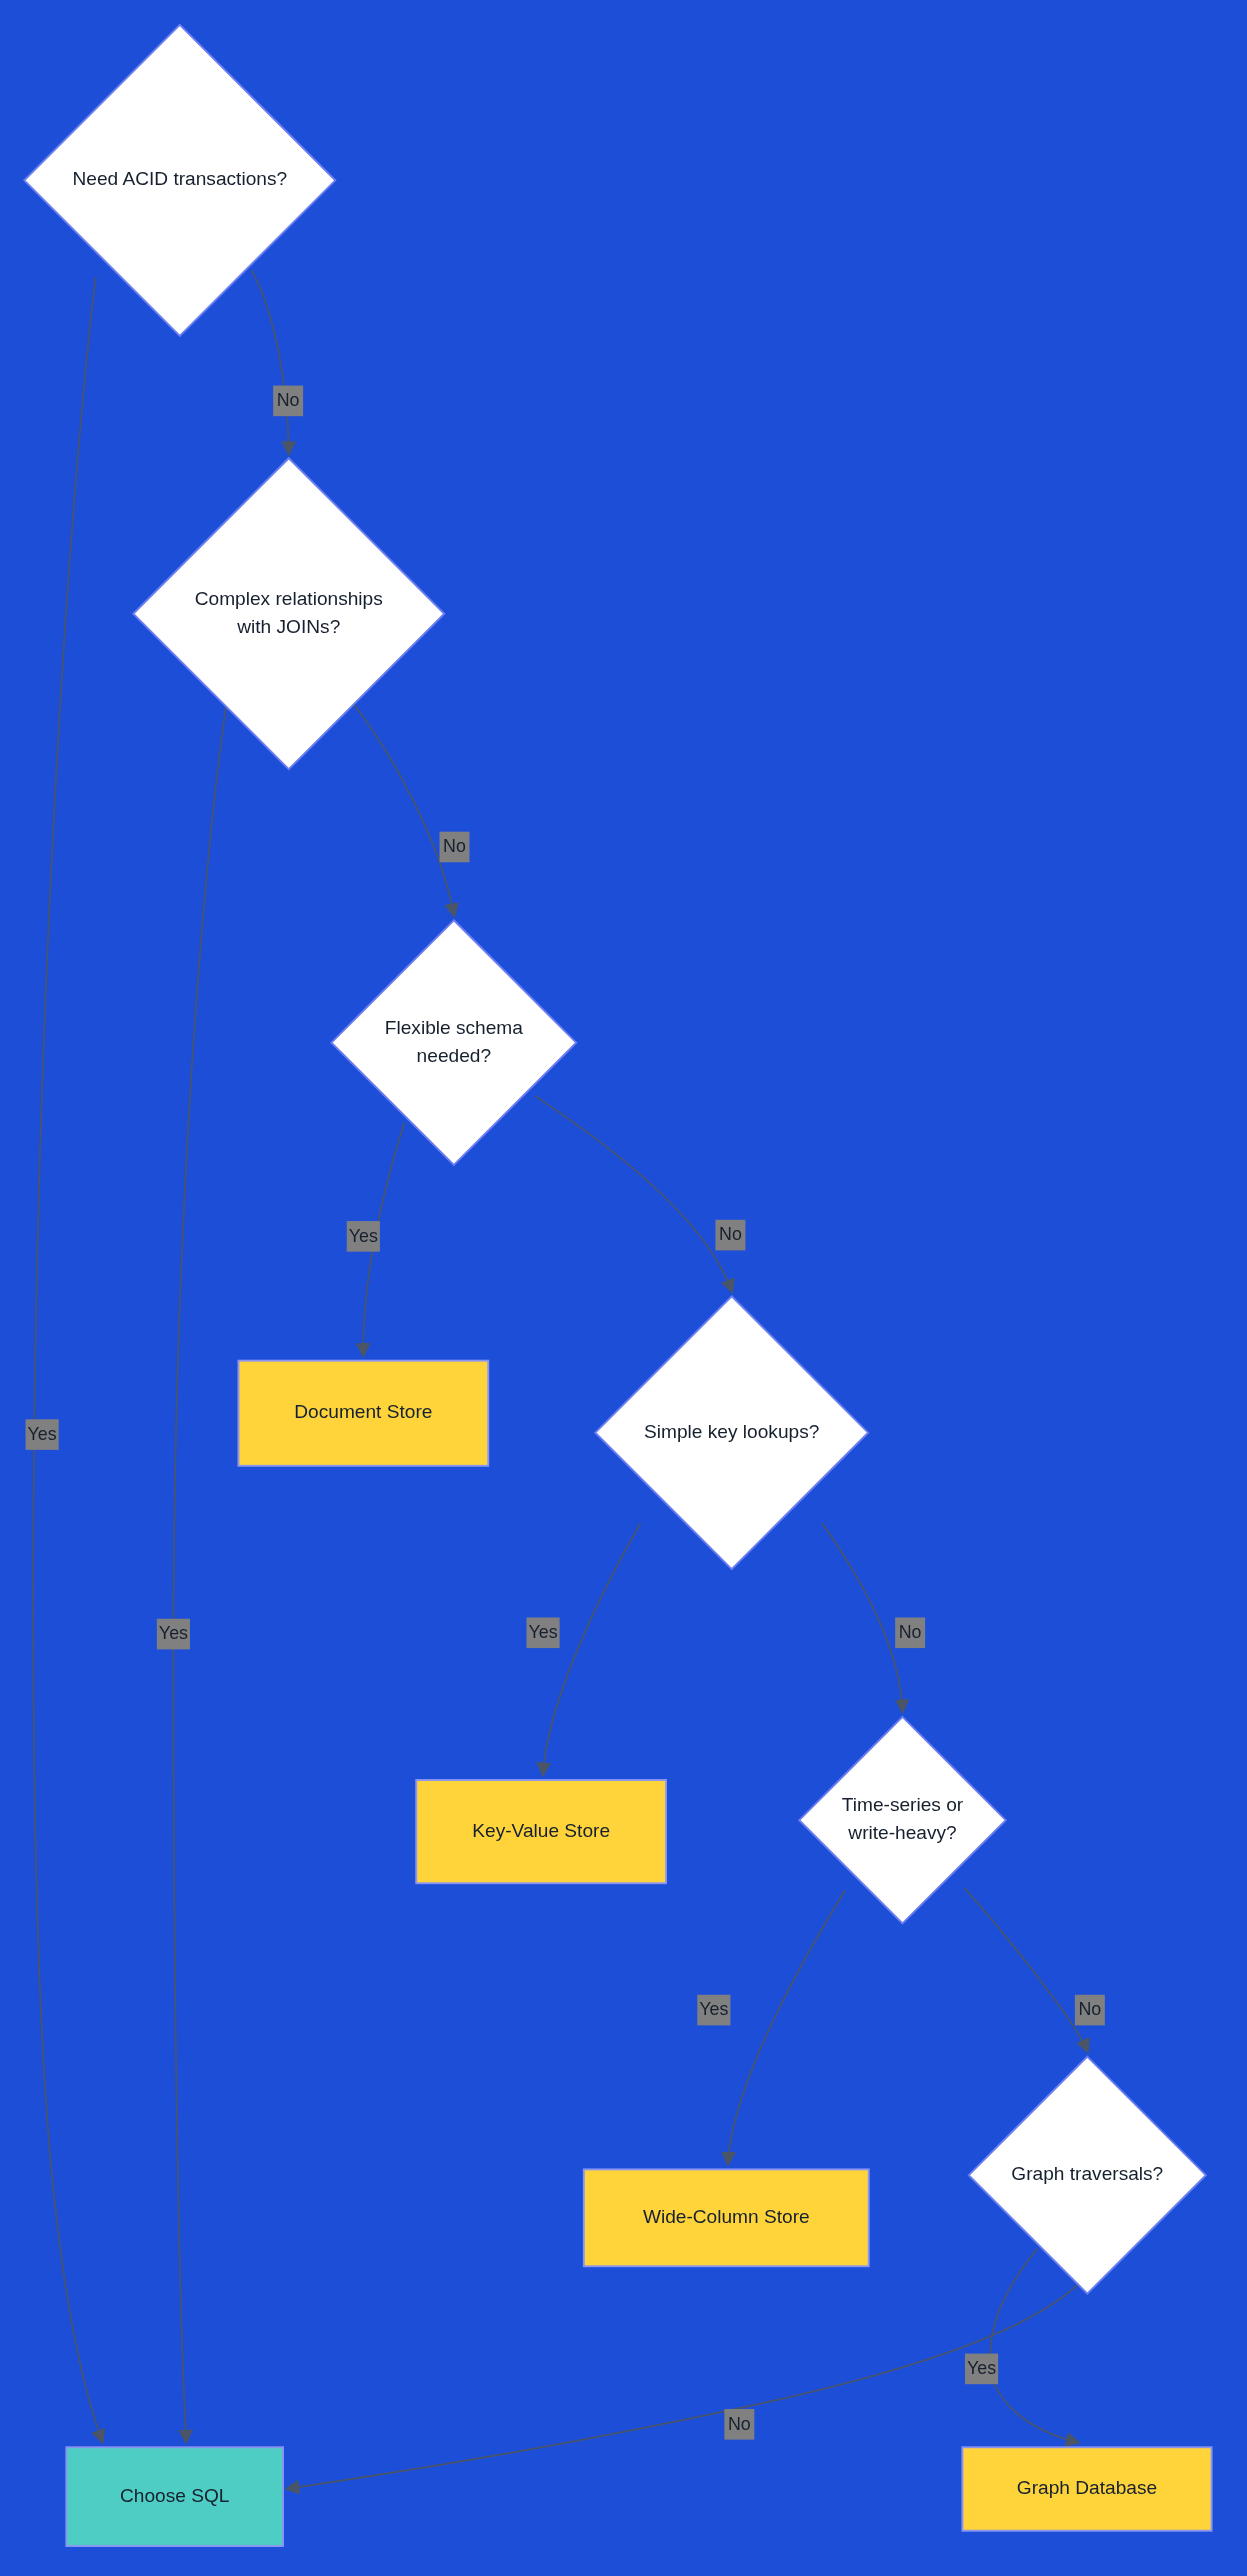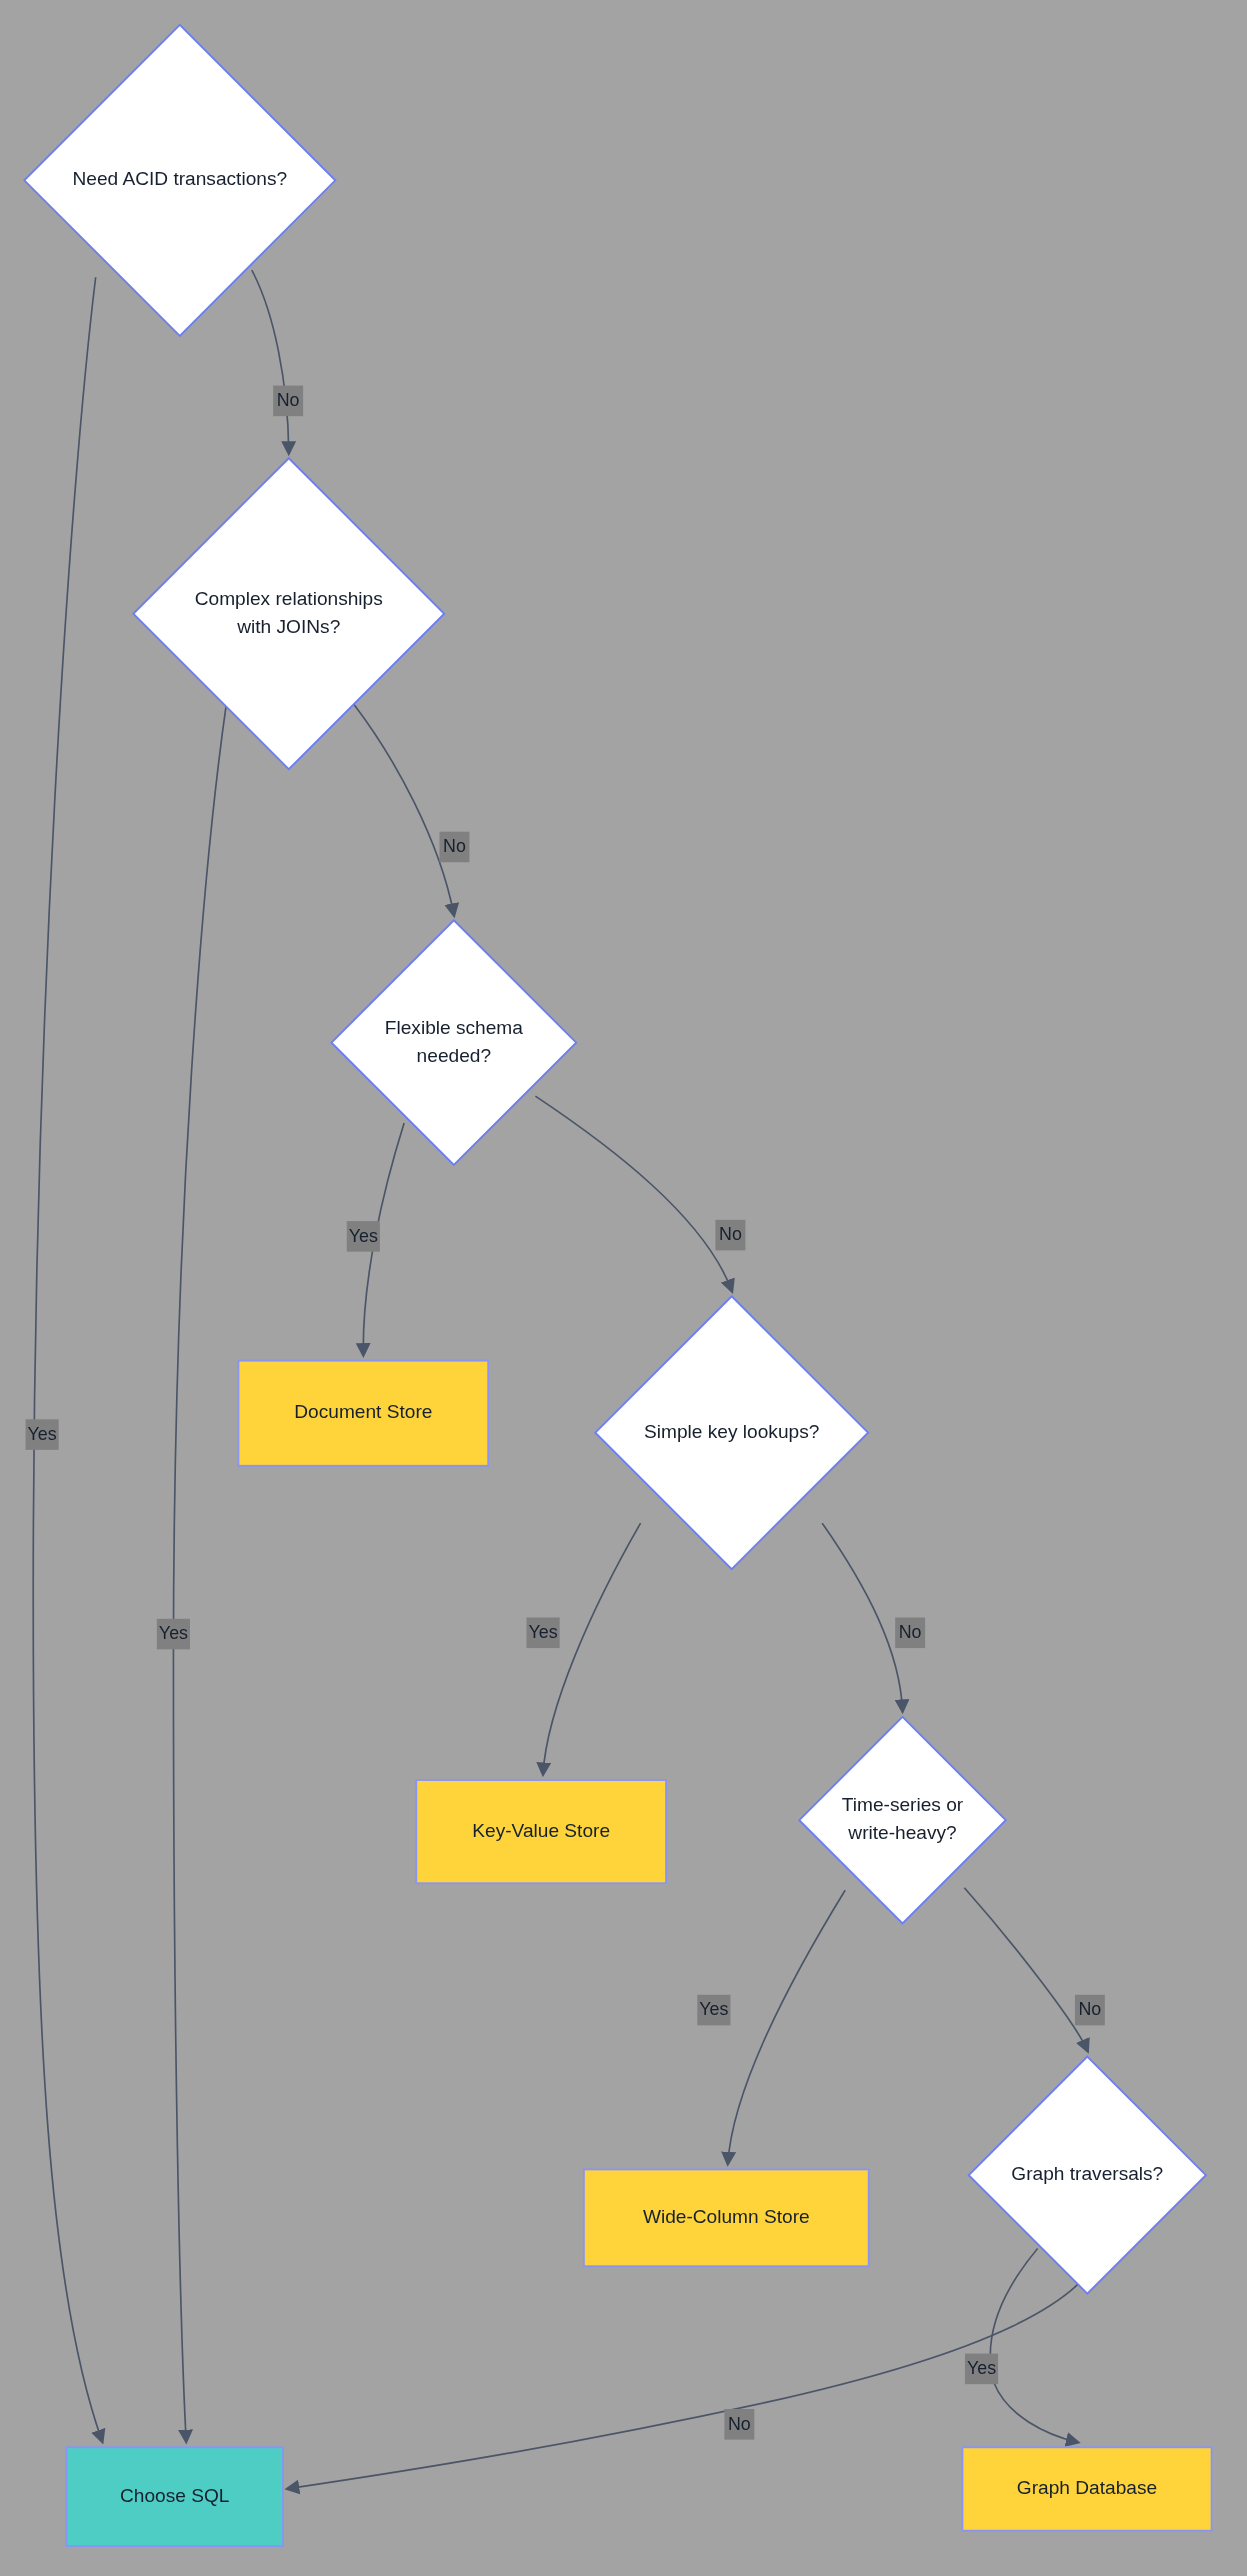--- a/index.html
+++ b/index.html
@@ -7,21 +7,21 @@
     padding: 0;
     background: #eef2f7;
   }
   body {
     font-family: "Liberation Sans", sans-serif;
   }
   #flowchart-root {
     position: relative;
     width: 1248px;
     height: 2576px;
-    background: #a3a3a3;
+    background: #1d4ed8;
     overflow: hidden;
   }
   svg#flow-svg {
     position: absolute;
     top: 0;
     left: 0;
     width: 1248px;
     height: 2576px;
     display: block;
   }

